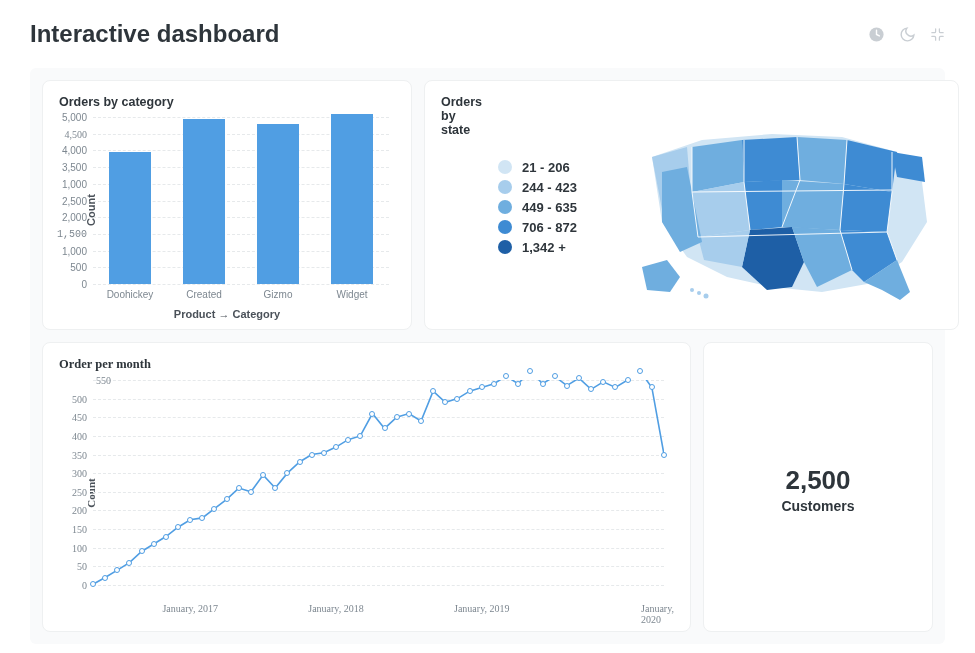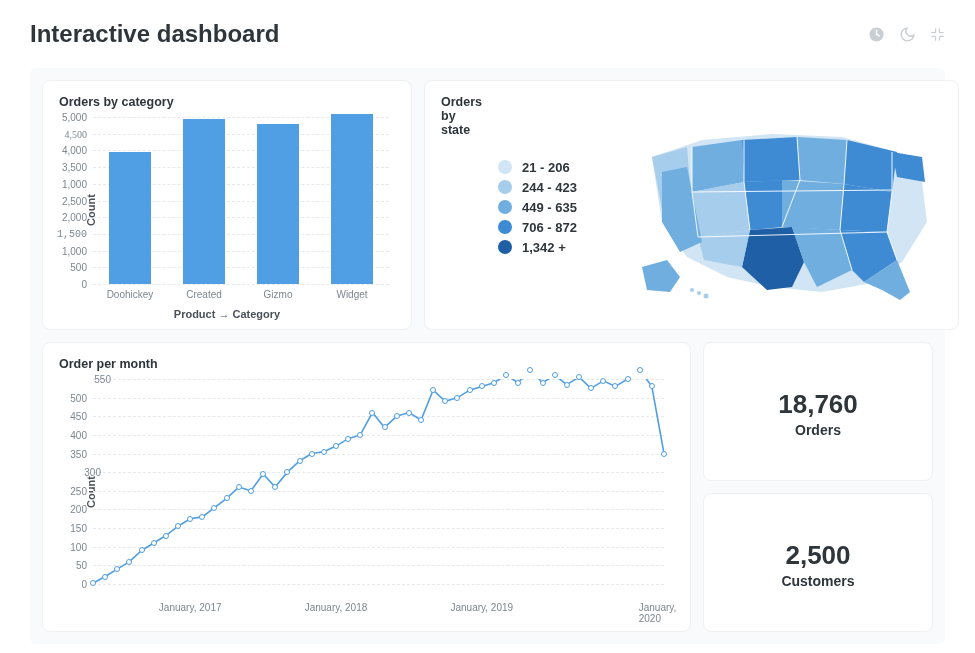--- a/index.html
+++ b/index.html
@@ -39,21 +39,21 @@
     font-size:12.5px;
     font-weight:700;
     color:#2e353b;
     margin-bottom:8px;
   }
   
   .card-bar { flex: 0 0 370px; height:250px; }
   .card-map { flex:1; height:250px; display:flex; }
   
   .row2 { margin-top:12px; }
-  .card-line { flex:1; height:290px; }
+  .card-line { flex:1; height:290px;font-family:Liberation Serif, serif; }
   .col-kpi { flex:0 0 230px; display:flex; flex-direction:column; gap:12px; }
   .card-kpi { flex:1; display:flex; flex-direction:column; align-items:center; justify-content:center; }
   .kpi-value { font-size:26px; font-weight:800; color:#2e353b; }
   .kpi-label { font-size:14px; font-weight:600; color:#2e353b; margin-top:2px; }
 
   
   .bar-plot-wrap { position:relative; height:185px; margin-left:34px; }
   .bar-plot { position:absolute; left:0; right:6px; bottom:18px; top:0; }
   .bar-grid-line { position:absolute; left:0; right:0; border-top:1px dashed #e6e9eb; }
   .bar-ytick { position:absolute; left:-6px; transform:translate(-100%,-50%); font-size:10px; color:#7d8790; }
@@ -258,21 +258,21 @@
             <div class="line-ytick" style="top: 90.9091%;">50</div>
             <div class="line-grid-line" style="top: 81.8182%;"></div>
             <div class="line-ytick" style="top: 81.8182%;">100</div>
             <div class="line-grid-line" style="top: 72.7273%;"></div>
             <div class="line-ytick" style="top: 72.7273%;">150</div>
             <div class="line-grid-line" style="top: 63.6364%;"></div>
             <div class="line-ytick" style="top: 63.6364%;">200</div>
             <div class="line-grid-line" style="top: 54.5455%;"></div>
             <div class="line-ytick" style="top: 54.5455%;">250</div>
             <div class="line-grid-line" style="top: 45.4545%;"></div>
-            <div class="line-ytick" style="top: 45.4545%; margin-left: 14px;">300</div>
+            <div class="line-ytick" style="top: 45.4545%;">300</div>
             <div class="line-grid-line" style="top: 36.3636%;"></div>
             <div class="line-ytick" style="top: 36.3636%;">350</div>
             <div class="line-grid-line" style="top: 27.2727%;"></div>
             <div class="line-ytick" style="top: 27.2727%;">400</div>
             <div class="line-grid-line" style="top: 18.1818%;"></div>
             <div class="line-ytick" style="top: 18.1818%;">450</div>
             <div class="line-grid-line" style="top: 9.09091%;"></div>
             <div class="line-ytick" style="top: 9.09091%;">500</div>
             <div class="line-grid-line" style="top: 0%;"></div>
             <div class="line-ytick" style="top: 0%; margin-left: 24px;">550</div>
@@ -332,23 +332,19 @@
             <span style="left: 17.0213%;">January, 2017</span>
             <span style="left: 42.5532%;">January, 2018</span>
             <span style="left: 68.0851%; text-align: right;">January, 2019</span>
             <span style="left: 93.617%; margin-left: 30px;">January, 2020</span>
           </div>
         </div>
     </div>
 
     <div class="col-kpi">
       <div class="card card-kpi">
-        <div class="kpi-value">18,760</div>
-        <div class="kpi-label">Orders</div>
-      </div>
-      <div class="card card-kpi">
         <div class="kpi-value">2,500</div>
         <div class="kpi-label">Customers</div>
       </div>
     </div>
   </div>
 
 </div>
 
 </body></html>

